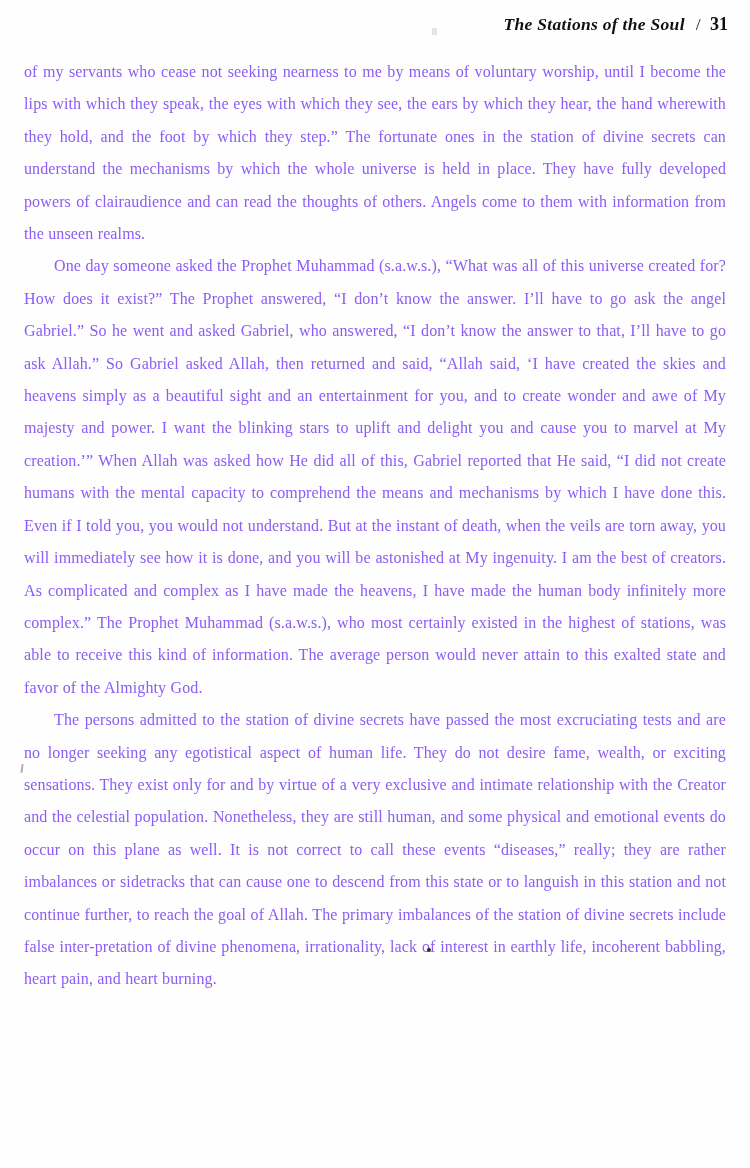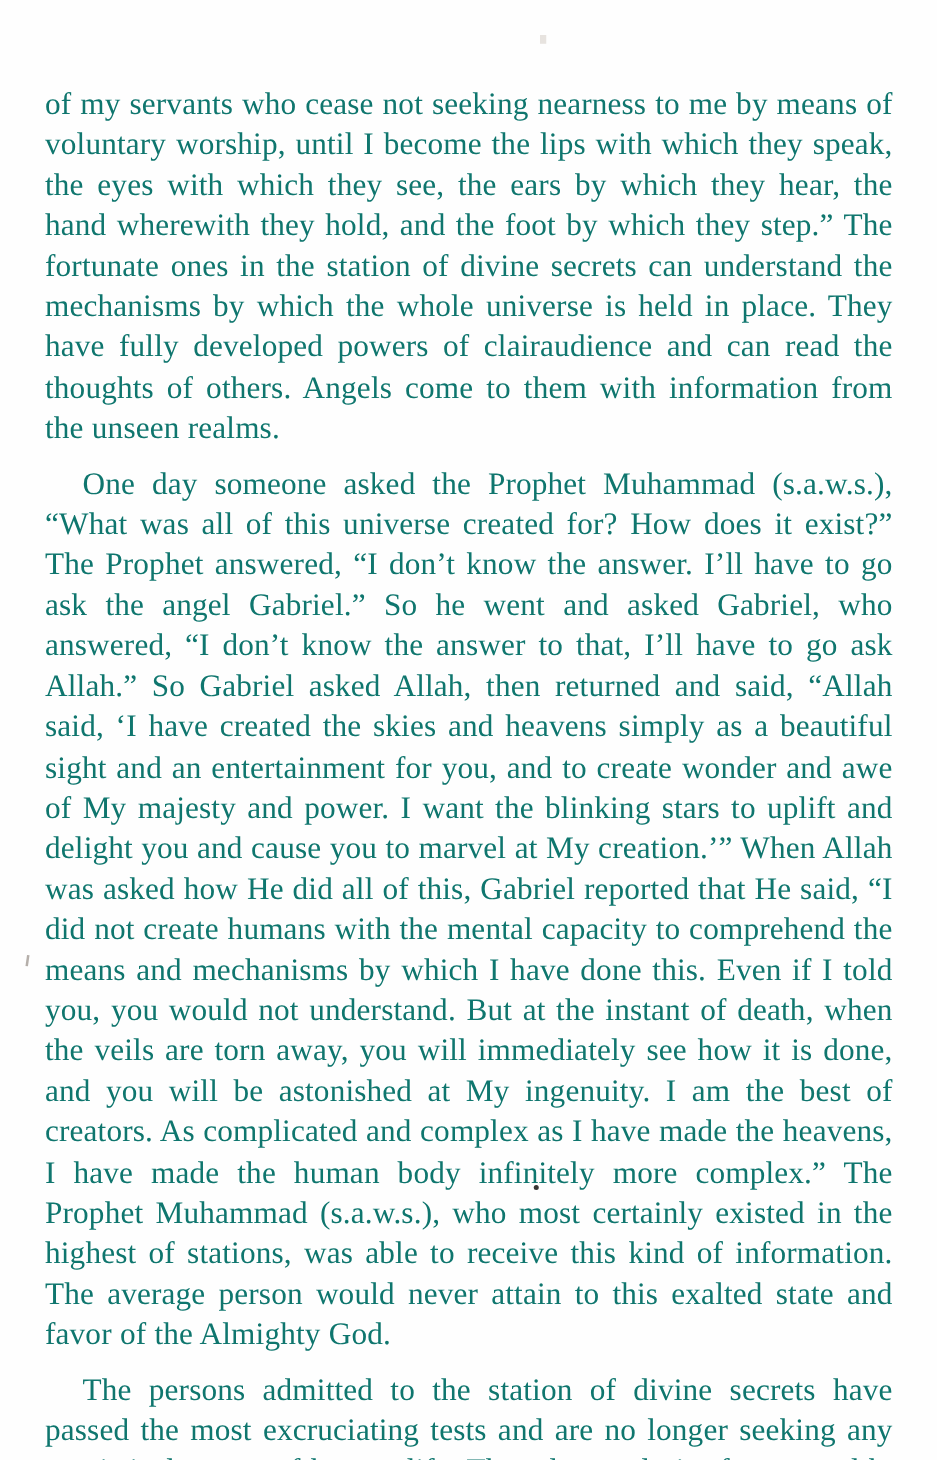--- a/index.html
+++ b/index.html
@@ -49,30 +49,30 @@
   }
 
   
   .textblock {
     position: absolute;
     top: 56px;
     left: 24px;
     width: 702px;
   }
   p.para {
-    margin: 12px;
+    margin: 0;
     text-align: justify;
     text-justify: inter-word;
-    font-size: 25px;
+    font-size: 16px;
     line-height: 32.4px;
     letter-spacing: 0.12px;
     word-spacing: 0.2px;
     text-indent: 0;
     hyphens: none;
-    color: #0f766e;
+    color: #8b5cf6;
   }
   p.para.indent { text-indent: 30px; }
   p.para:last-child { text-align: justify; }
 
   
   .artifact {
     position: absolute;
     background: #6b6055;
     opacity: 0.55;
     pointer-events: none;
@@ -101,20 +101,25 @@
     height: 7px;
     background: #cfc8bf;
     opacity: 0.5;
   }
 </style>
 </head>
 <body>
 
 <div class="page">
 
+  <div class="running-head">
+    <span class="rh-title">The Stations of the Soul</span>
+    <span class="rh-sep">/</span>
+    <span class="rh-folio">31</span>
+  </div>
 
   <div class="textblock">
     <p class="para">of my servants who cease not seeking nearness to me by means of voluntary worship, until I become the lips with which they speak, the eyes with which they see, the ears by which they hear, the hand wherewith they hold, and the foot by which they step.” The fortunate ones in the station of divine secrets can understand the mechanisms by which the whole universe is held in place. They have fully developed powers of clairaudience and can read the thoughts of others. Angels come to them with information from the unseen realms.</p>
     <p class="para indent">One day someone asked the Prophet Muhammad (s.a.w.s.), “What was all of this universe created for? How does it exist?” The Prophet answered, “I don’t know the answer. I’ll have to go ask the angel Gabriel.” So he went and asked Gabriel, who answered, “I don’t know the answer to that, I’ll have to go ask Allah.” So Gabriel asked Allah, then returned and said, “Allah said, ‘I have created the skies and heavens simply as a beautiful sight and an entertainment for you, and to create wonder and awe of My majesty and power. I want the blinking stars to uplift and delight you and cause you to marvel at My creation.’” When Allah was asked how He did all of this, Gabriel reported that He said, “I did not create humans with the mental capacity to comprehend the means and mechanisms by which I have done this. Even if I told you, you would not understand. But at the instant of death, when the veils are torn away, you will immediately see how it is done, and you will be astonished at My ingenuity. I am the best of creators. As complicated and complex as I have made the heavens, I have made the human body infinitely more complex.” The Prophet Muhammad (s.a.w.s.), who most certainly existed in the highest of stations, was able to receive this kind of information. The average person would never attain to this exalted state and favor of the Almighty God.</p>
     <p class="para indent">The persons admitted to the station of divine secrets have passed the most excruciating tests and are no longer seeking any egotistical aspect of human life. They do not desire fame, wealth, or exciting sensations. They exist only for and by virtue of a very exclusive and intimate relationship with the Creator and the celestial population. Nonetheless, they are still human, and some physical and emotional events do occur on this plane as well. It is not correct to call these events “diseases,” really; they are rather imbalances or sidetracks that can cause one to descend from this state or to languish in this station and not continue further, to reach the goal of Allah. The primary imbalances of the station of divine secrets include false inter-pretation of divine phenomena, irrationality, lack of interest in earthly life, incoherent babbling, heart pain, and heart burning.</p>
 
   </div>
 
   <div class="artifact speck-head"></div>
   <div class="artifact tick-left"></div>

